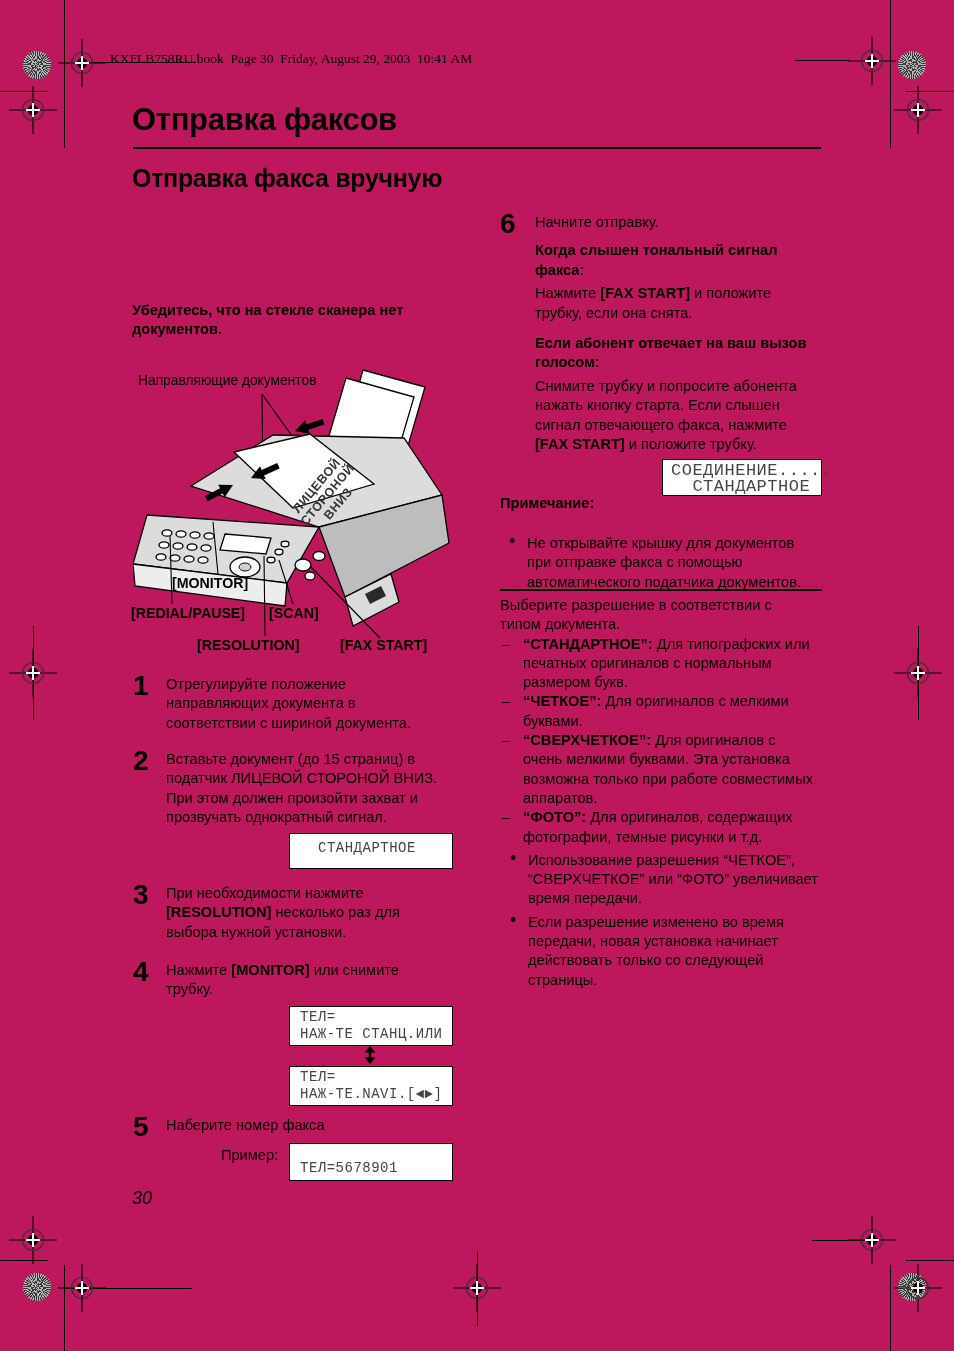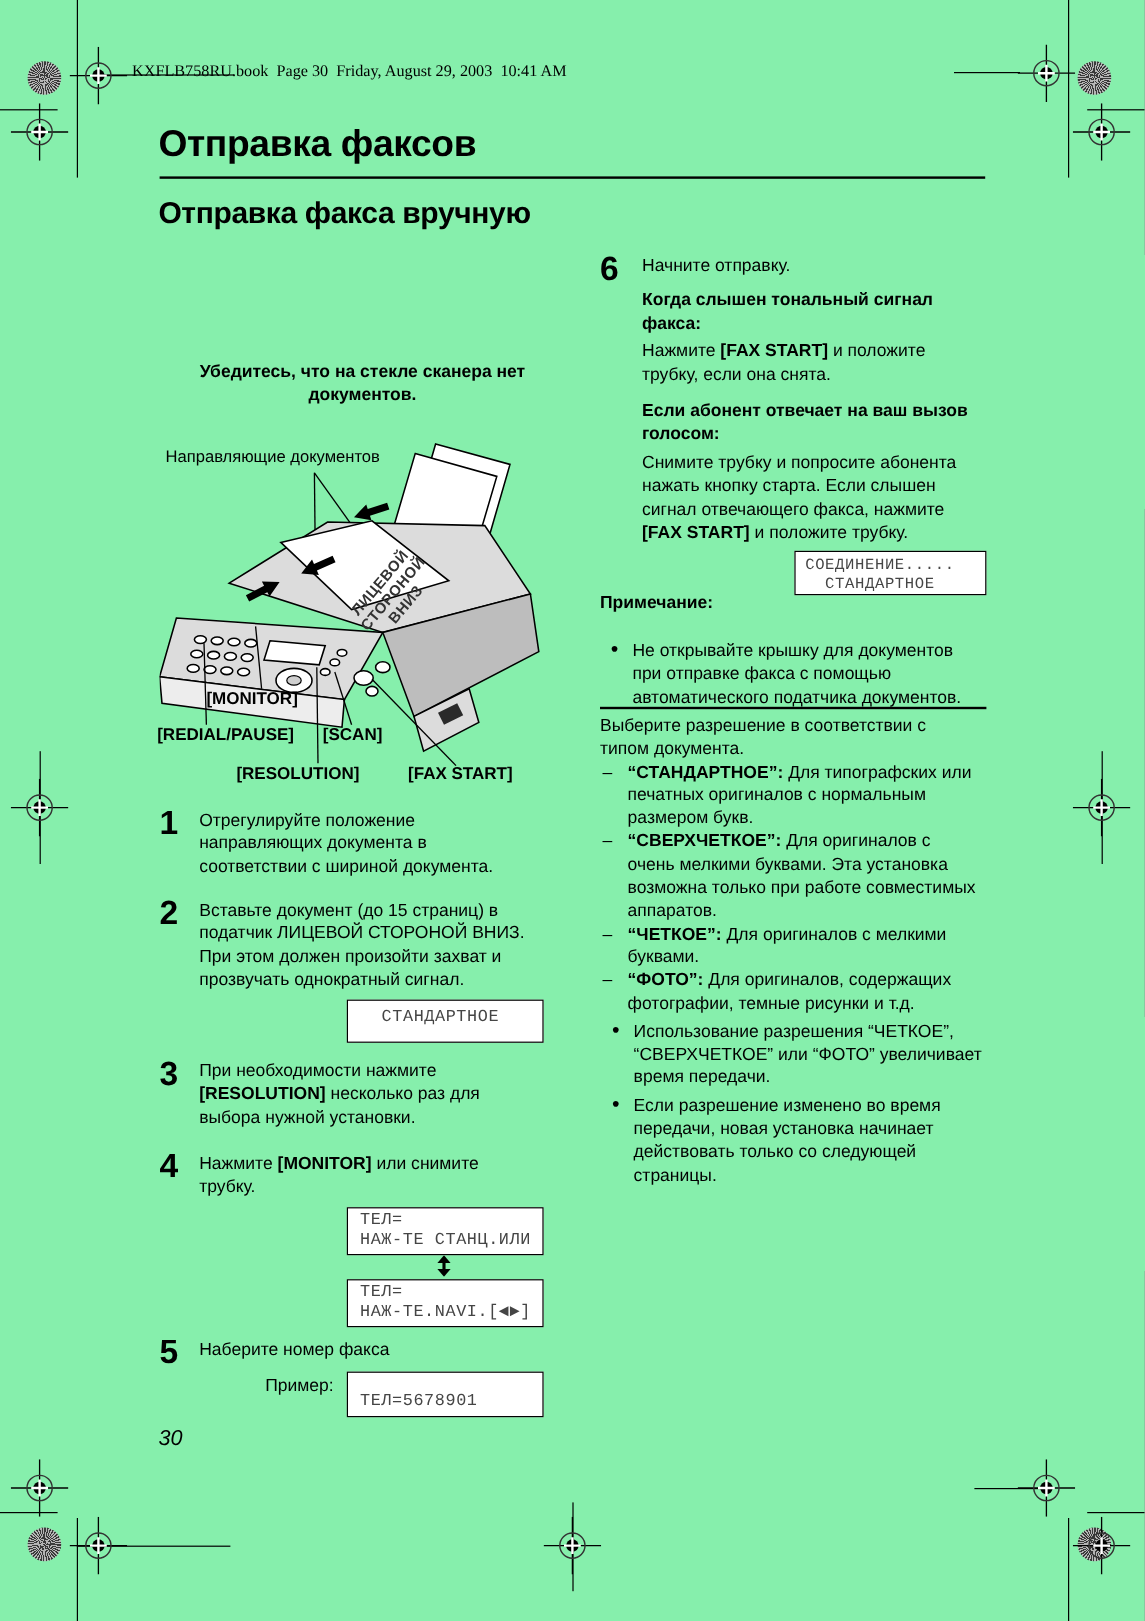--- a/index.html
+++ b/index.html
@@ -1,16 +1,16 @@
 <!DOCTYPE html>
 <html><head>
 <meta charset="utf-8">
 <style>
   html,body{margin:0;padding:0;background:#888;}
-  .page{position:relative;width:954px;height:1351px;background:#86efac;margin:0 auto;
+  .page{position:relative;width:954px;height:1351px;background:#be185d;margin:0 auto;
         font-family:"Liberation Sans",sans-serif;color:#000;overflow:hidden;}
   
   .trim{position:absolute;background:#000;}
   .pin{position:absolute;width:28px;height:28px;border-radius:50%;
        background:repeating-conic-gradient(#3a3a3a 0deg 5deg,#b5b5b5 5deg 10deg);}
   .reg{position:absolute;width:48px;height:48px;}
   
   .print-header{position:absolute;left:110px;top:51px;font-family:"Liberation Serif",serif;
        font-size:13.5px;white-space:pre;}
   .chapter{position:absolute;left:132px;top:102px;font-size:31px;font-weight:bold;letter-spacing:-.3px;}
@@ -19,21 +19,21 @@
   .h3{position:absolute;left:132px;top:218px;width:340px;font-size:20px;font-weight:bold;line-height:27px;white-space:pre-line;}
   .intro{position:absolute;left:132px;top:301px;width:340px;font-size:14.6px;font-weight:bold;line-height:19.4px;white-space:pre-line;}
   .step{position:absolute;width:350px;}
   .step .num{position:absolute;left:0;top:-5px;font-size:28px;font-weight:bold;}
   .step .txt{margin-left:33px;font-size:14.6px;line-height:19.4px;white-space:pre-line;}
   .b{font-weight:bold;}
   
   .lcd{position:absolute;box-sizing:border-box;border:1.7px solid #000;background:#fff;
        font-family:"Liberation Mono","DejaVu Sans Mono",monospace;font-size:14px;line-height:17px;
        color:#454545;margin:0;letter-spacing:.5px;}
-  .lcd.small{font-size:13px;line-height:15.5px;}
+  .lcd.small{font-size:17px;line-height:15.5px;}
   
   .fig-label{position:absolute;left:138px;top:373px;font-size:13.8px;}
   .btn-label{position:absolute;font-size:14.2px;font-weight:bold;white-space:nowrap;}
   .machine{position:absolute;left:133px;top:368px;width:340px;height:292px;}
   .machine line{stroke:#000;stroke-width:1.1px;}
   .machine .wh{fill:#fff;stroke:#000;stroke-width:1.3px;}
   .machine .g1{fill:#dcdcdc;stroke:#000;stroke-width:1.3px;}
   .machine .g2{fill:#bdbdbd;stroke:#000;stroke-width:1.3px;}
   .machine .g3{fill:#ededed;stroke:#000;stroke-width:1.3px;}
   .machine .doctext{font-family:"Liberation Sans",sans-serif;font-size:12.5px;fill:#333;letter-spacing:.5px;font-weight:bold;}
@@ -174,21 +174,21 @@
       <circle cx="24" cy="24" r="5.2" fill="#000"></circle>
       <line x1="24" y1="17" x2="24" y2="31" stroke="#fff" stroke-width="2"></line>
       <line x1="17" y1="24" x2="31" y2="24" stroke="#fff" stroke-width="2"></line>
     </svg>
 
   <div class="print-header">KXFLB758RU.book  Page 30  Friday, August 29, 2003  10:41 AM</div>
   <h1 class="chapter" style="margin:0;">Отправка факсов</h1>
   <div class="chapter-rule"></div>
   <h2 class="section" style="margin:0;">Отправка факса вручную</h2>
 
-  <p class="intro" style="margin:0;text-align:center;">Убедитесь, что на стекле сканера нет
+  <p class="intro" style="margin:0;">Убедитесь, что на стекле сканера нет
 документов.</p>
 
   <div class="fig-label">Направляющие документов</div>
   <svg class="machine" viewBox="0 0 340 292">
     <line x1="129" y1="26" x2="174" y2="89"></line>
     <line x1="129" y1="26" x2="130" y2="118"></line>
     <polygon class="wh" points="230,2 292,19 268,102 206,85"></polygon>
     <polygon class="wh" points="213,10 281,29 256,114 188,95"></polygon>
     <polygon class="g1" points="58,118 140,67 271,70 309,127 186,159"></polygon>
     <polygon class="wh" points="101,84 177,66 241,116 160,140"></polygon>
@@ -307,26 +307,26 @@
 при отправке факса с помощью
 автоматического податчика документов.</div>
 
   <div class="rule2"></div>
   <div class="res">
     <div class="intro2">Выберите разрешение в соответствии с
 типом документа.</div>
     <div class="dash-item"><span class="b">“СТАНДАРТНОЕ”:</span><span> Для типографских или
 печатных оригиналов с нормальным
 размером букв.</span></div>
+    <div class="dash-item"><span class="b">“ЧЕТКОЕ”:</span><span> Для оригиналов с мелкими
+буквами.</span></div>
     <div class="dash-item"><span class="b">“СВЕРХЧЕТКОЕ”:</span><span> Для оригиналов с
 очень мелкими буквами. Эта установка
 возможна только при работе совместимых
 аппаратов.</span></div>
-    <div class="dash-item"><span class="b">“ЧЕТКОЕ”:</span><span> Для оригиналов с мелкими
-буквами.</span></div>
     <div class="dash-item"><span class="b">“ФОТО”:</span><span> Для оригиналов, содержащих
 фотографии, темные рисунки и т.д.</span></div>
     <div class="dot-item">Использование разрешения “ЧЕТКОЕ”,
 “СВЕРХЧЕТКОЕ” или “ФОТО” увеличивает
 время передачи.</div>
     <div class="dot-item">Если разрешение изменено во время
 передачи, новая установка начинает
 действовать только со следующей
 страницы.</div>
   </div>

